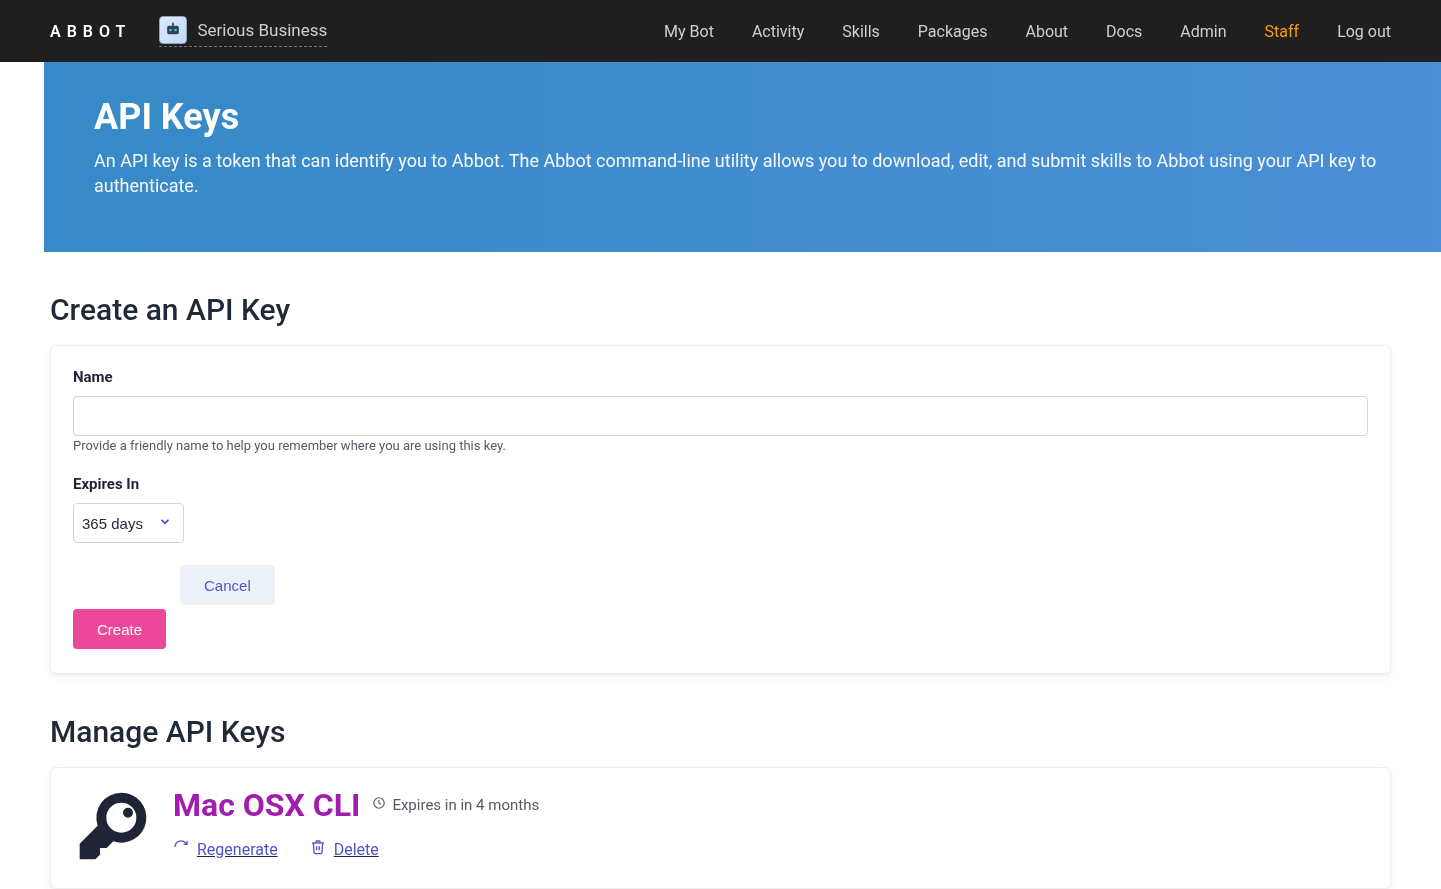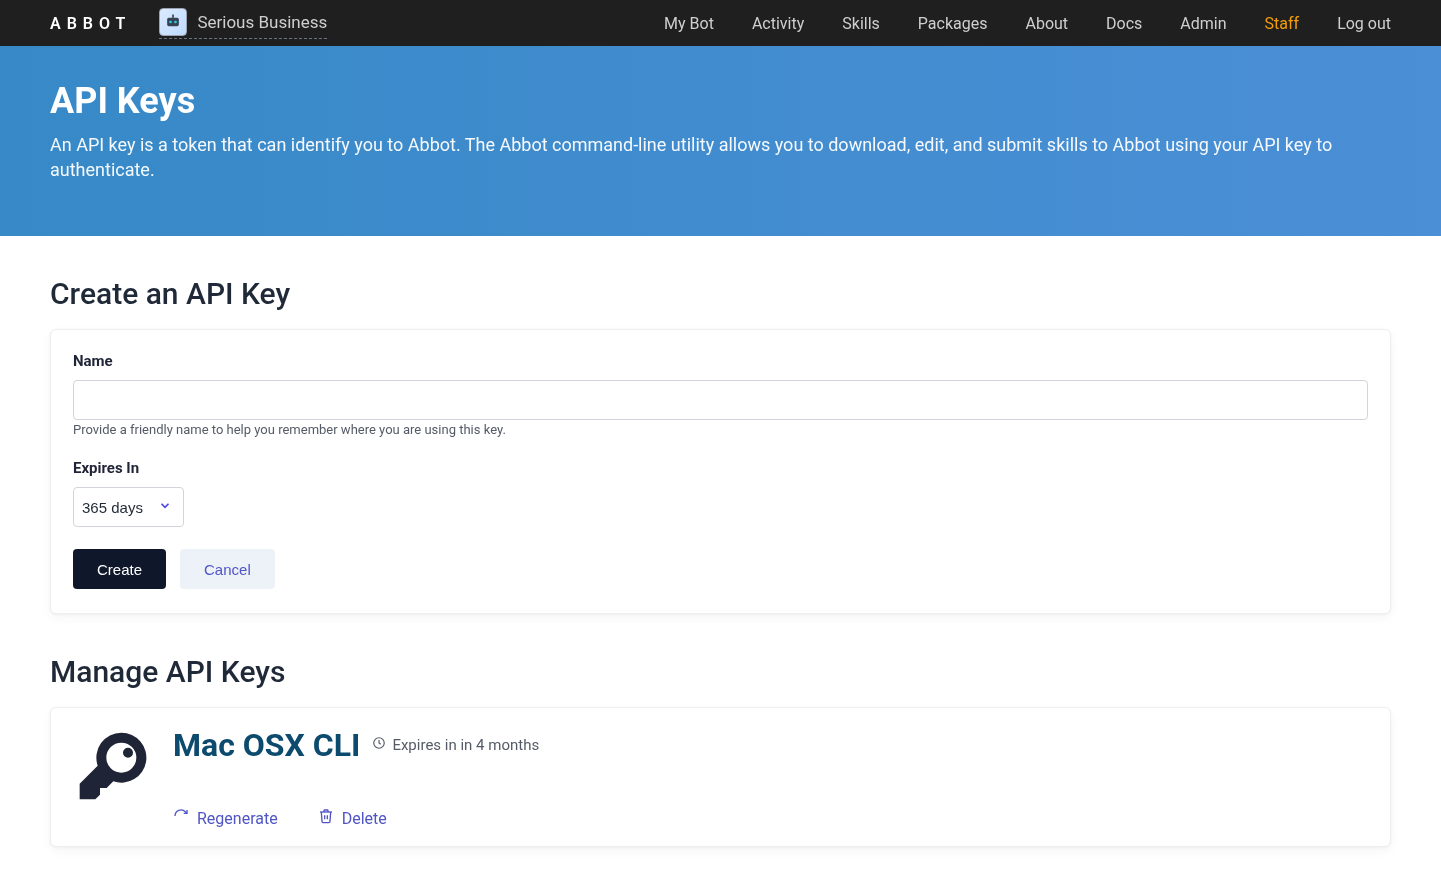--- a/index.html
+++ b/index.html
@@ -6,21 +6,21 @@
   body {
     font-family: -apple-system, BlinkMacSystemFont, "Segoe UI", Roboto, "Helvetica Neue", Arial, sans-serif;
     background: #fff;
     color: #1f2937;
     width: 1441px;
   }
 
   
   .topnav {
     background: #1f1f1f;
-    height: 46px;
+    height: 62px;
     display: flex;
     align-items: center;
     padding: 0 50px;
   }
   .brand {
     color: #fff;
     font-weight: 600;
     letter-spacing: 6px;
     font-size: 16px;
   }
@@ -57,20 +57,21 @@
     font-size: 16px;
     cursor: pointer;
   }
   .nav-links a.active { color: #f59e0b; }
 
   
   .hero {
     background: linear-gradient(90deg, #3789c7 0%, #4b8fd6 100%);
     color: #fff;
     padding: 34px 50px 54px 50px;
+    margin-left: 44px;
   }
   .hero h1 {
     font-size: 36px;
     font-weight: 700;
     margin-bottom: 10px;
   }
   .hero p {
     font-size: 18px;
     line-height: 1.4;
     color: rgba(255,255,255,0.95);
@@ -150,55 +151,56 @@
     height: 40px;
     padding: 0 24px;
     border-radius: 4px;
     font-size: 15px;
     border: none;
     cursor: pointer;
     display: inline-flex;
     align-items: center;
     justify-content: center;
   }
-  .btn-primary { background: #0f172a; color: #fff; }
+  .btn-primary { background: #ec4899; color: #fff; margin-top: 44px; }
   .btn-secondary { background: #edf2f9; color: #4f55c5; }
 
   
   .key-card {
     background: #fff;
     border: 1px solid #eceef1;
     border-radius: 6px;
     box-shadow: 0 1px 3px rgba(0,0,0,0.04), 0 4px 12px rgba(0,0,0,0.04);
     padding: 18px 22px 18px 22px;
     display: flex;
     gap: 20px;
     align-items: flex-start;
   }
   .key-icon { flex: 0 0 auto; }
   .key-icon svg { width: 80px; height: 80px; fill: #1f2436; }
   .key-body { flex: 1; }
   .key-header { display: flex; align-items: center; gap: 12px; flex-wrap: wrap; }
   .key-name {
     font-size: 32px;
     font-weight: 700;
-    color: #0c4a6e;
+    color: #a21caf;
   }
   .expires {
     display: inline-flex;
     align-items: center;
     gap: 6px;
     color: #555b66;
     font-size: 15px;
   }
   .expires svg { width: 14px; height: 14px; stroke: #555b66; }
   .key-actions {
     display: flex;
-    gap: 40px;
-    margin-top: 44px;
+    gap: 32px;
+    margin-top: 15px;
+    text-decoration: underline;
   }
   .link-action {
     display: inline-flex;
     align-items: center;
     gap: 8px;
     color: #4f55c5;
     font-size: 16px;
     cursor: pointer;
     text-decoration: none;
   }

